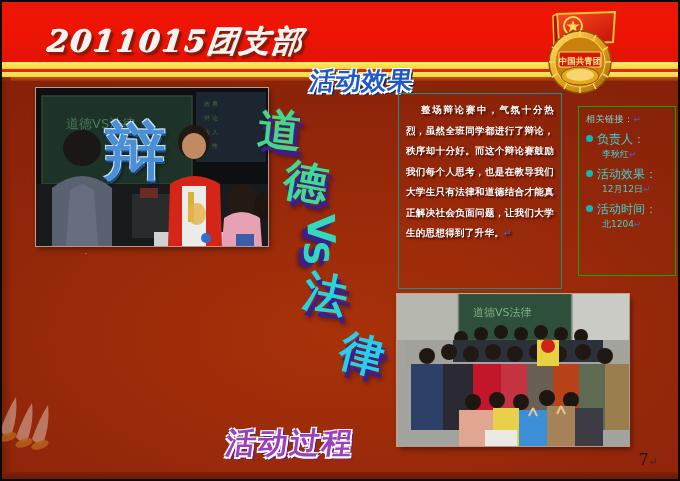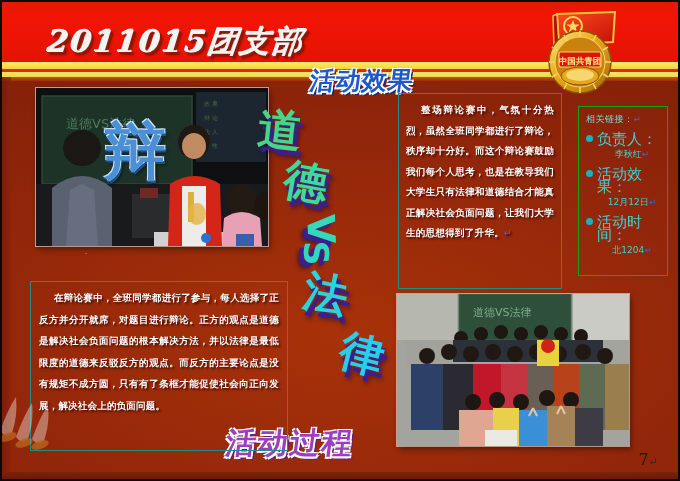--- a/index.html
+++ b/index.html
@@ -135,21 +135,21 @@
   #box-effect{
     left:390px;top:93px;width:164px;height:196px;
     border:1.5px solid #1f8f86;
     margin-left:8px;
   }
   #box-process{
     left:30px;top:281px;width:258px;height:170px;
     border:1.5px solid #1f8f86;
   }
   #box-links{
-    left:578px;top:106px;width:90px;height:170px;
+    left:578px;top:106px;width:98px;height:170px;
     border:1.5px solid #12a512;
   }
   .body-text{
     font-family:"DejaVu Sans","Liberation Sans",sans-serif;
     font-weight:bold;
     color:#ffffff;
     text-shadow:1px 1px 0 #6b1404, 2px 2px 2px rgba(40,5,0,.6);
   }
   #box-effect .body-text{
     font-size:9.5px;line-height:20.5px;letter-spacing:.3px;
@@ -164,25 +164,24 @@
   #box-links .links-inner{padding:6px 5px 0 7px;}
   .links-title{
     font-family:"DejaVu Sans","Liberation Sans",sans-serif;
     font-size:9px;color:#7fd6d0;letter-spacing:.5px;margin-bottom:7px;
   }
   .link-row{display:flex;align-items:flex-start;margin-bottom:2px;}
   .link-dot{
     width:7px;height:7px;border-radius:50%;
     background:#13b6b6;margin:2px 4px 0 0;flex:0 0 auto;
   }
-  .link-label{font-size:15px;color:#3fd3cf;line-height:13px;}
+  .link-label{font-size:12px;color:#3fd3cf;line-height:13px;}
   .link-value{
     font-size:9px;color:#3fd3cf;line-height:13px;
     margin:1px 0 7px 16px;
-    text-align:center;
   }
   
   #page-number{
     position:absolute;right:22px;bottom:12px;
     font-family:"DejaVu Serif","Liberation Serif",serif;
     font-size:16px;color:#1a1a1a;
   }
   #page-number .pilcrow{color:#2a2a2a;font-size:11px;}
   .ornament{
     position:absolute;left:-6px;bottom:24px;width:64px;height:70px;
@@ -371,23 +370,20 @@
     <span class="ch" style="left:48px;top:102px;color:#33d9ba;font-size:38px;transform:rotate(88deg);">V</span>
     <span class="ch" style="left:46px;top:128px;color:#30d7c4;font-size:34px;transform:rotate(88deg);">S</span>
     <span class="ch" style="left:46px;top:164px;color:#2ad4dc;transform:rotate(12deg);">法</span>
     <span class="ch" style="left:82px;top:224px;color:#29cfe8;transform:rotate(14deg);">律</span>
   </div>
 
   <div class="txtbox" id="box-effect">
     <div class="body-text"><span>整场辩论赛中，气氛十分热烈，虽然全班同学都进行了辩论，秩序却十分好。而这个辩论赛鼓励我们每个人思考，也是在教导我们大学生只有法律和道德结合才能真正解决社会负面问题，让我们大学生的思想得到了升华。</span><span class="pilcrow">↵</span></div>
   </div>
 
-  <div class="txtbox" id="box-process">
-    <div class="body-text"><span>在辩论赛中，全班同学都进行了参与，每人选择了正反方并分开就席，对题目进行辩论。正方的观点是道德是解决社会负面问题的根本解决方法，并以法律是最低限度的道德来反驳反方的观点。而反方的主要论点是没有规矩不成方圆，只有有了条框才能促使社会向正向发展，解决社会上的负面问题。</span></div>
-  </div>
 
   <div class="txtbox" id="box-links">
     <div class="links-inner">
       <div class="links-title"><span>相关链接：</span><span class="pilcrow">↵</span></div>
 
       <div class="link-row">
         <span class="link-dot"></span>
         <span class="link-label">负责人：</span>
       </div>
       <div class="link-value"><span>李秋红</span><span class="pilcrow">↵</span></div>

